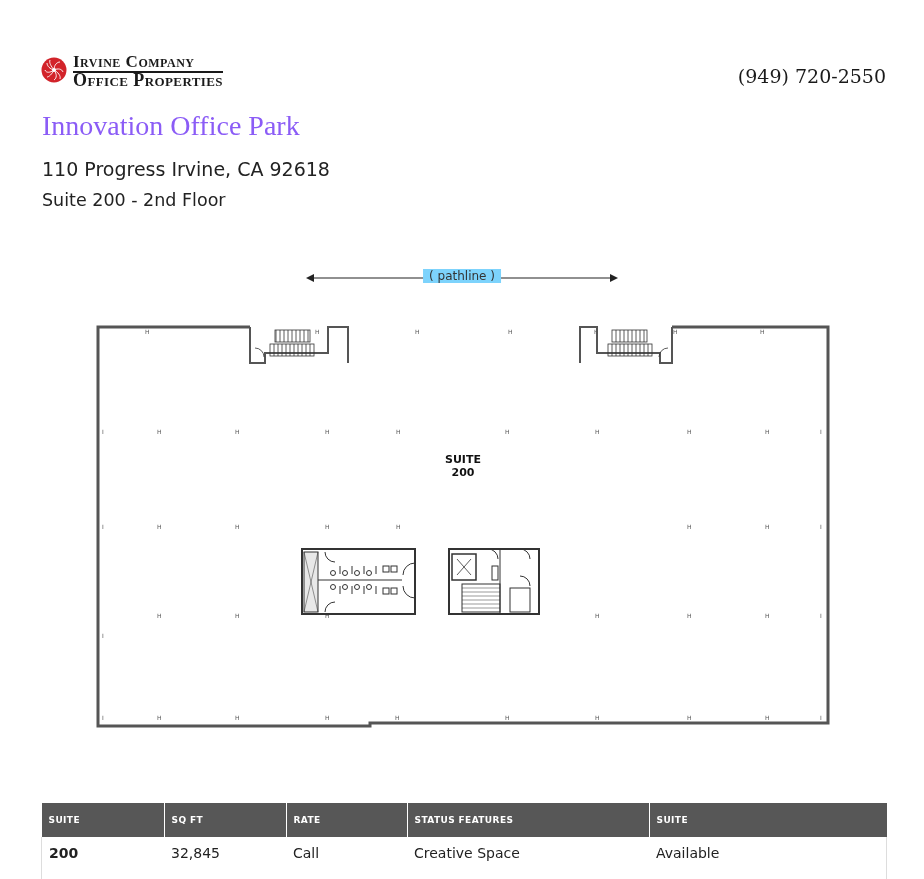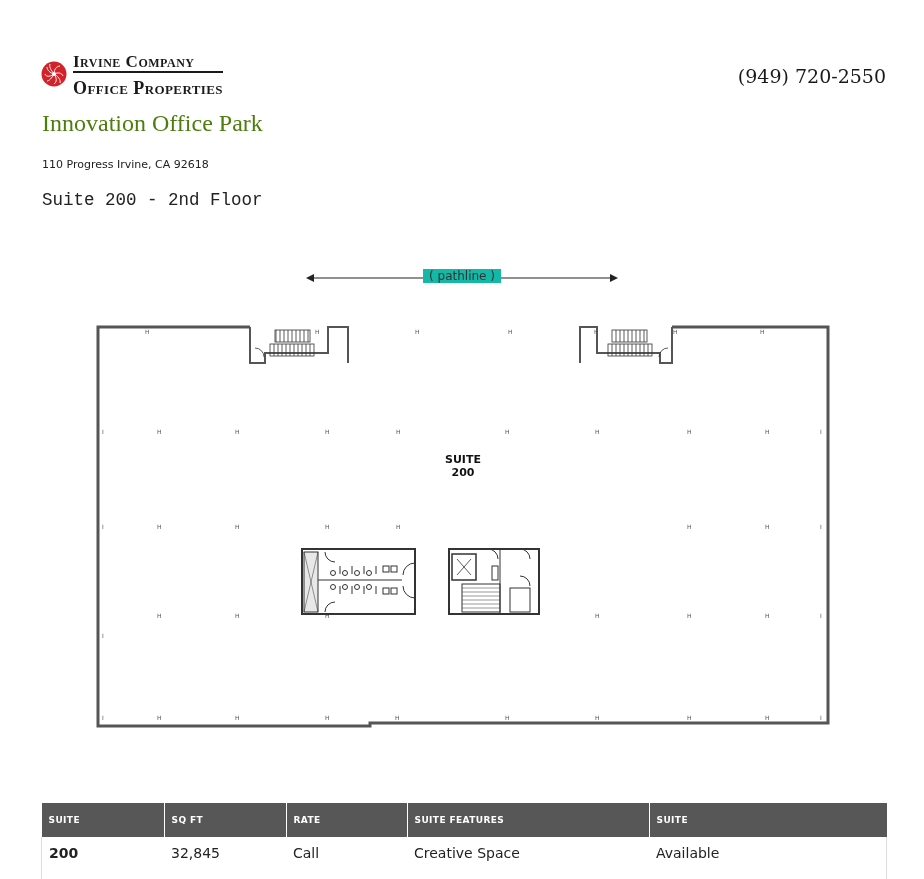--- a/index.html
+++ b/index.html
@@ -1,27 +1,27 @@
 <!DOCTYPE html>
 <html><head>
 <meta charset="utf-8">
 <style>
   html, body { margin: 0; padding: 0; background: #ffffff; }
   body { width: 924px; height: 879px; position: relative; overflow: hidden; font-family: "DejaVu Sans", sans-serif; color: #222; }
   .logo { position: absolute; left: 41px; top: 53px; display: flex; align-items: center; }
   .logo-mark { width: 26px; height: 26px; margin-right: 6px; }
-  .logo-text { display: flex; flex-direction: column; font-family: "Liberation Serif", serif; color: #1a1a1a; gap: 8px; }
+  .logo-text { display: flex; flex-direction: column; font-family: "Liberation Serif", serif; color: #1a1a1a; }
   .logo-line1 { font-size: 17px; letter-spacing: 0.5px; font-variant: small-caps; font-weight: bold; line-height: 17px; border-bottom: 2px solid #1a1a1a; padding-bottom: 1px; }
   .logo-line2 { font-size: 18px; letter-spacing: 0.4px; font-variant: small-caps; font-weight: bold; line-height: 14px; }
   .phone { position: absolute; right: 38px; top: 65px; font-family: "DejaVu Serif", serif; font-size: 19px; color: #1a1a1a; }
-  .title { position: absolute; left: 42px; top: 110px; font-family: "Liberation Serif", serif; font-size: 24px; color: #4d7c0f; }
-  .address { position: absolute; left: 42px; top: 158px; font-size: 11px; color: #222; }
-  .suite-floor { position: absolute; left: 42px; top: 190px; font-size: 17.5px; color: #222; font-family: Liberation Mono, monospace; }
+  .title { position: absolute; left: 42px; top: 110px; font-family: "Liberation Serif", serif; font-size: 28px; color: #8b5cf6; }
+  .address { position: absolute; left: 42px; top: 158px; font-size: 19px; color: #222; }
+  .suite-floor { position: absolute; left: 42px; top: 190px; font-size: 17.5px; color: #222; }
   .pathline { position: absolute; left: 304px; top: 266px; width: 316px; height: 24px; }
-  .pathline-label { position: absolute; left: 50%; top: 3px; transform: translateX(-50%); background: #14b8a6; padding: 0 6px; font-size: 12px; color: #333; white-space: nowrap; }
+  .pathline-label { position: absolute; left: 50%; top: 3px; transform: translateX(-50%); background: #7dd3fc; padding: 0 6px; font-size: 12px; color: #333; white-space: nowrap; }
   .plan { position: absolute; left: 90px; top: 318px; width: 750px; height: 420px; }
   .plan-label { position: absolute; left: 432px; top: 453px; width: 62px; text-align: center; font-size: 11px; font-weight: bold; line-height: 13px; color: #111; }
   table.suites { position: absolute; left: 41px; top: 803px; width: 846px; border-collapse: collapse; font-size: 14px; }
   table.suites th { background: #575757; color: #fff; text-align: left; font-size: 9px; font-weight: bold; letter-spacing: 0.4px; padding: 0 7px; height: 34px; border-right: 1px solid #ffffff; }
   table.suites th:last-child { border-right: none; }
   table.suites td { height: 40px; vertical-align: top; padding: 8px 7px 0 7px; color: #222; border-bottom: 1px solid #ddd; }
   table.suites td:first-child { border-left: 1px solid #ddd; font-weight: bold; }
   table.suites td:last-child { border-right: 1px solid #ddd; }
 </style>
 </head>
@@ -171,21 +171,21 @@
   <div>SUITE</div>
   <div>200</div>
 </div>
 
 <table class="suites">
   <thead>
     <tr>
       <th style="width:108px">SUITE</th>
       <th style="width:107px">SQ FT</th>
       <th style="width:106px">RATE</th>
-      <th style="width:227px">SUITE FEATURES</th>
+      <th style="width:227px">STATUS FEATURES</th>
       <th>SUITE</th>
     </tr>
   </thead>
   <tbody>
     <tr>
       <td>200</td>
       <td>32,845</td>
       <td>Call</td>
       <td>Creative Space</td>
       <td>Available</td>

